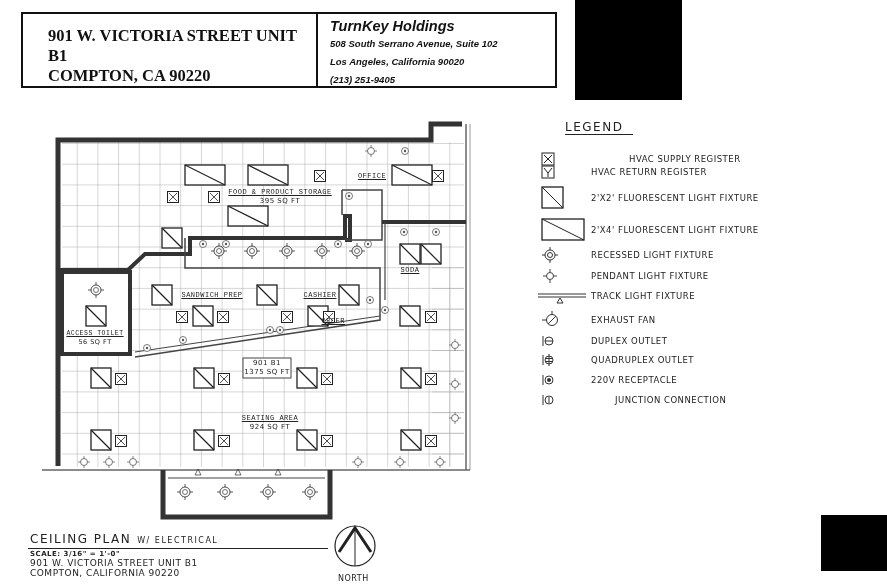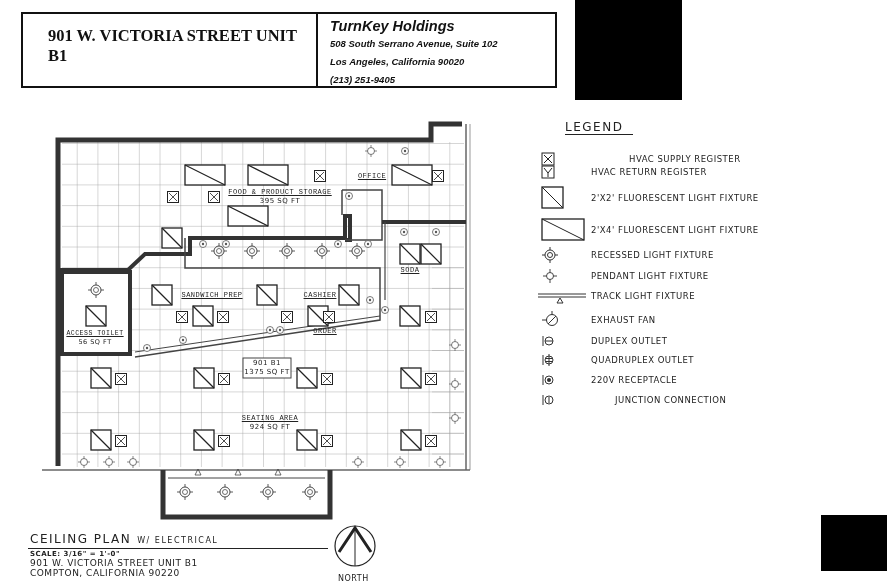--- a/index.html
+++ b/index.html
@@ -26,20 +26,21 @@
   .north-label{left:338px;top:574px;font-size:8px;}
   .room{font-size:7px;text-align:center;line-height:9px;}
   .room .u{text-decoration:underline;font-family:Liberation Mono, monospace;}
 </style>
 </head>
 <body>
 
 <div class="abs titlebox">
   <div class="tb-left">
     <div>901 W. VICTORIA STREET UNIT B1</div>
+    <div>COMPTON, CA 90220</div>
   </div>
   <div class="tb-right">
     <div class="co">TurnKey Holdings</div>
     <div class="ln">508 South Serrano Avenue, Suite 102</div>
     <div class="ln">Los Angeles, California 90020</div>
     <div class="ln">(213) 251-9405</div>
   </div>
 </div>
 
 <div class="abs blk" style="left:575px;top:0;width:107px;height:100px;"></div>
@@ -192,21 +193,21 @@
   </div>
 <div class="abs hand room" style="left:390px;top:266px;width:40px;">
     <div class="u">SODA</div>
   </div>
 <div class="abs hand room" style="left:172px;top:291px;width:80px;">
     <div class="u">SANDWICH PREP</div>
   </div>
 <div class="abs hand room" style="left:300px;top:291px;width:40px;">
     <div class="u">CASHIER</div>
   </div>
-<div class="abs hand room" style="left:305px;top:327px;width:40px;">
+<div class="abs hand room" style="left:305px;top:317px;width:40px;text-align:right;">
     <div class="u">ORDER</div>
   </div>
 <div class="abs hand room" style="left:62px;top:329px;width:66px;font-size:6.5px;">
     <div class="u">ACCESS TOILET</div>
     <div>56 Sq Ft</div>
   </div>
 <div class="abs hand room" style="left:243px;top:359px;width:48px;">
     <div>901 B1</div>
     <div>1375 Sq Ft</div>
   </div>

